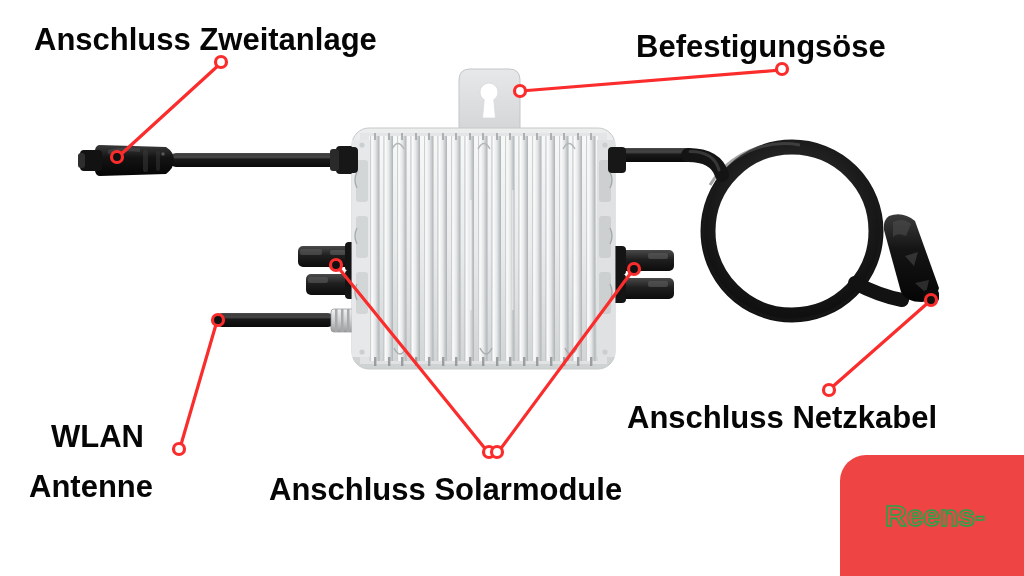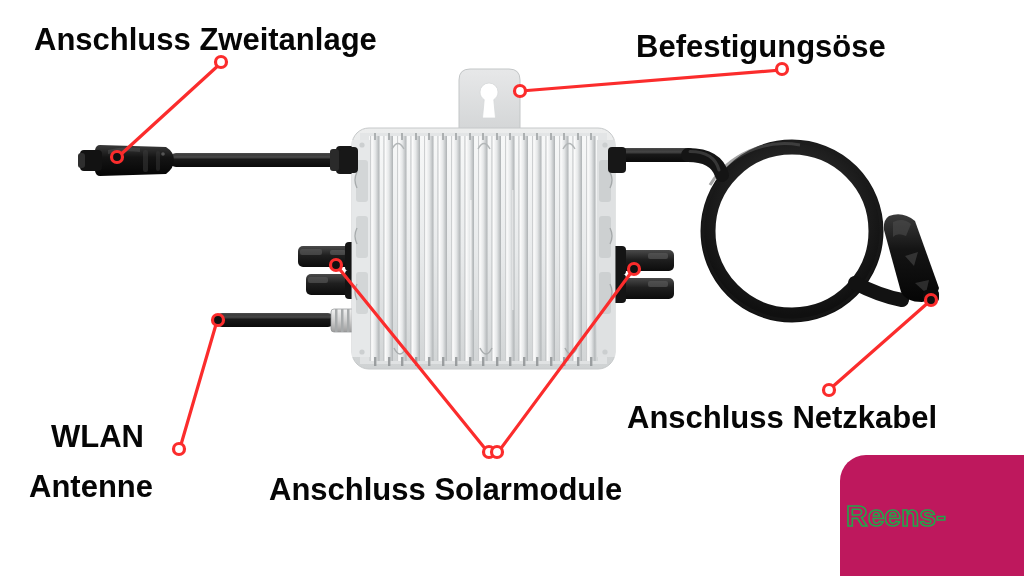--- a/index.html
+++ b/index.html
@@ -44,26 +44,26 @@
     fill: #111111;
     stroke: #fb2c2c;
     stroke-width: 3.2;
   }
   #watermark {
     position: absolute;
     right: 0;
     bottom: 0;
     width: 184px;
     height: 121px;
-    background: #be185d;
+    background: #ef4444;
     border-top-left-radius: 26px;
     box-sizing: border-box;
     display: flex;
     flex-direction: column;
-    align-items: flex-start;
+    align-items: center;
     justify-content: center;
     padding-left: 6px;
   }
   .wm-line {
     font-family: "Liberation Sans", sans-serif;
     font-weight: bold;
     font-size: 30px;
     line-height: 1.05;
     color: transparent;
     -webkit-text-stroke: 1.6px #22a64a;

